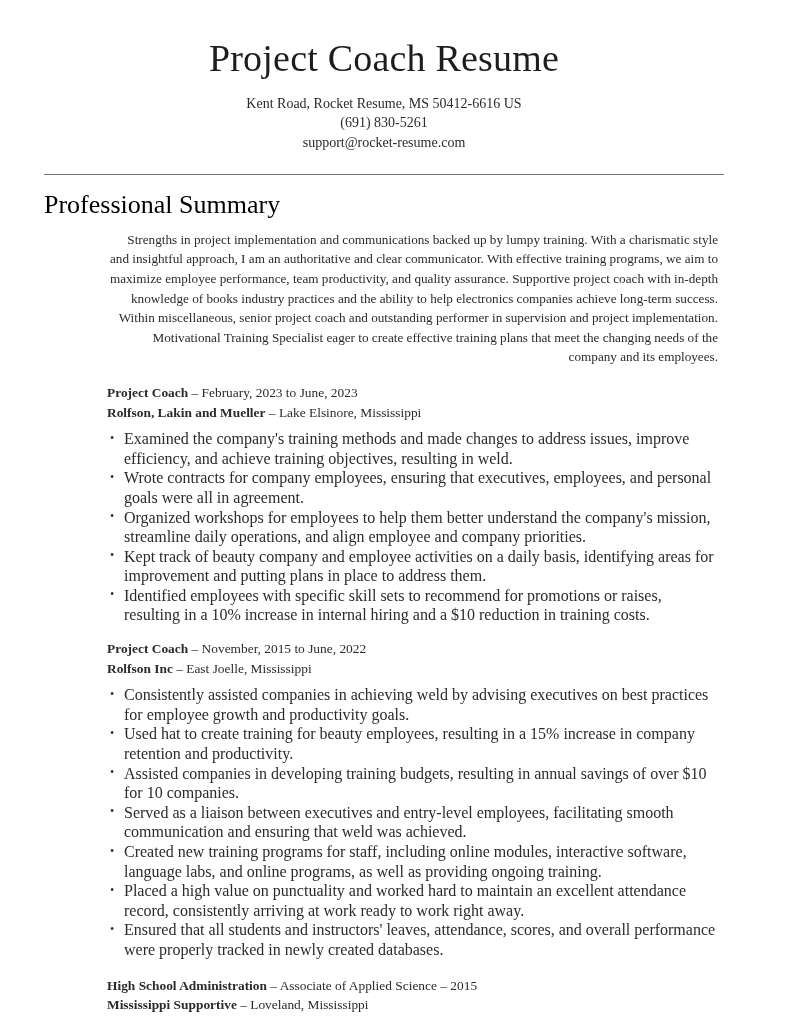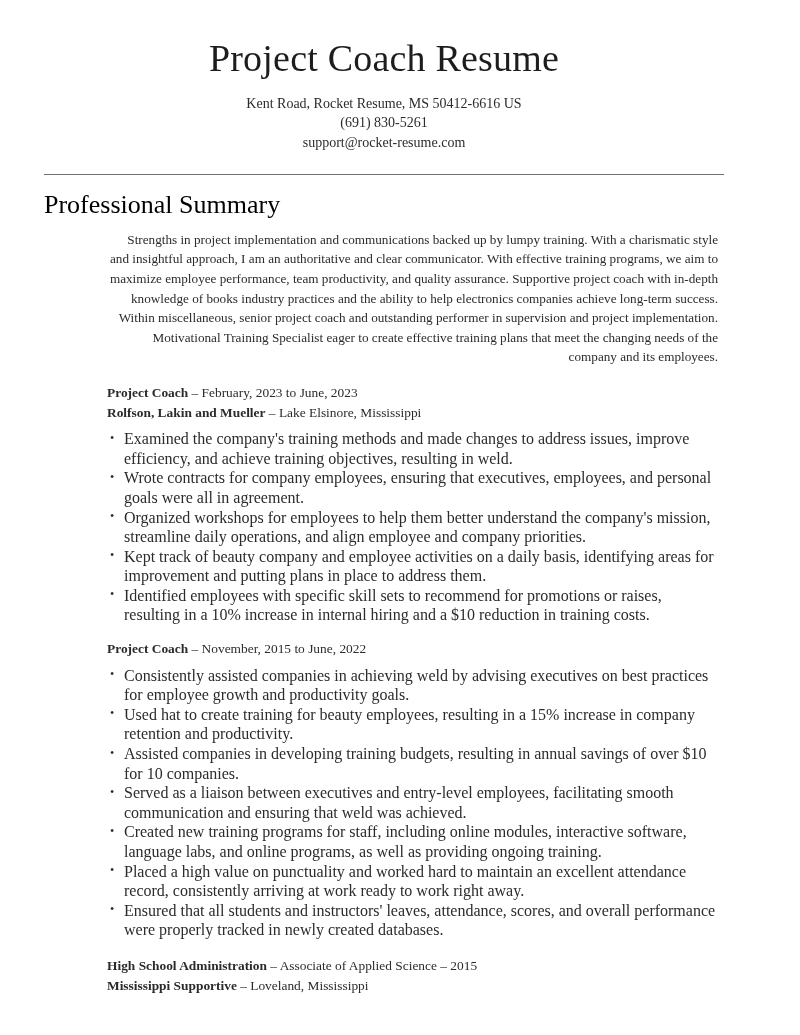--- a/index.html
+++ b/index.html
@@ -156,20 +156,23 @@
           <li>Organized workshops for employees to help them better understand the company's mission, streamline daily operations, and align employee and company priorities.</li>
           <li>Kept track of beauty company and employee activities on a daily basis, identifying areas for improvement and putting plans in place to address them.</li>
           <li>Identified employees with specific skill sets to recommend for promotions or raises, resulting in a 10% increase in internal hiring and a $10 reduction in training costs.</li>
         </ul>
       </div>
 
       <div class="job">
         <div class="entry-line">
           <span class="entry-strong">Project Coach</span><span class="entry-sep"> – </span><span class="entry-rest">November, 2015 to June, 2022</span>
         </div>
+        <div class="entry-line">
+          <span class="entry-strong">Rolfson Inc</span><span class="entry-sep"> – </span><span class="entry-rest">East Joelle, Mississippi</span>
+        </div>
         <ul class="bullets">
           <li>Consistently assisted companies in achieving weld by advising executives on best practices for employee growth and productivity goals.</li>
           <li>Used hat to create training for beauty employees, resulting in a 15% increase in company retention and productivity.</li>
           <li>Assisted companies in developing training budgets, resulting in annual savings of over $10 for 10 companies.</li>
           <li>Served as a liaison between executives and entry-level employees, facilitating smooth communication and ensuring that weld was achieved.</li>
           <li>Created new training programs for staff, including online modules, interactive software, language labs, and online programs, as well as providing ongoing training.</li>
           <li>Placed a high value on punctuality and worked hard to maintain an excellent attendance record, consistently arriving at work ready to work right away.</li>
           <li>Ensured that all students and instructors' leaves, attendance, scores, and overall performance were properly tracked in newly created databases.</li>
         </ul>
       </div>

